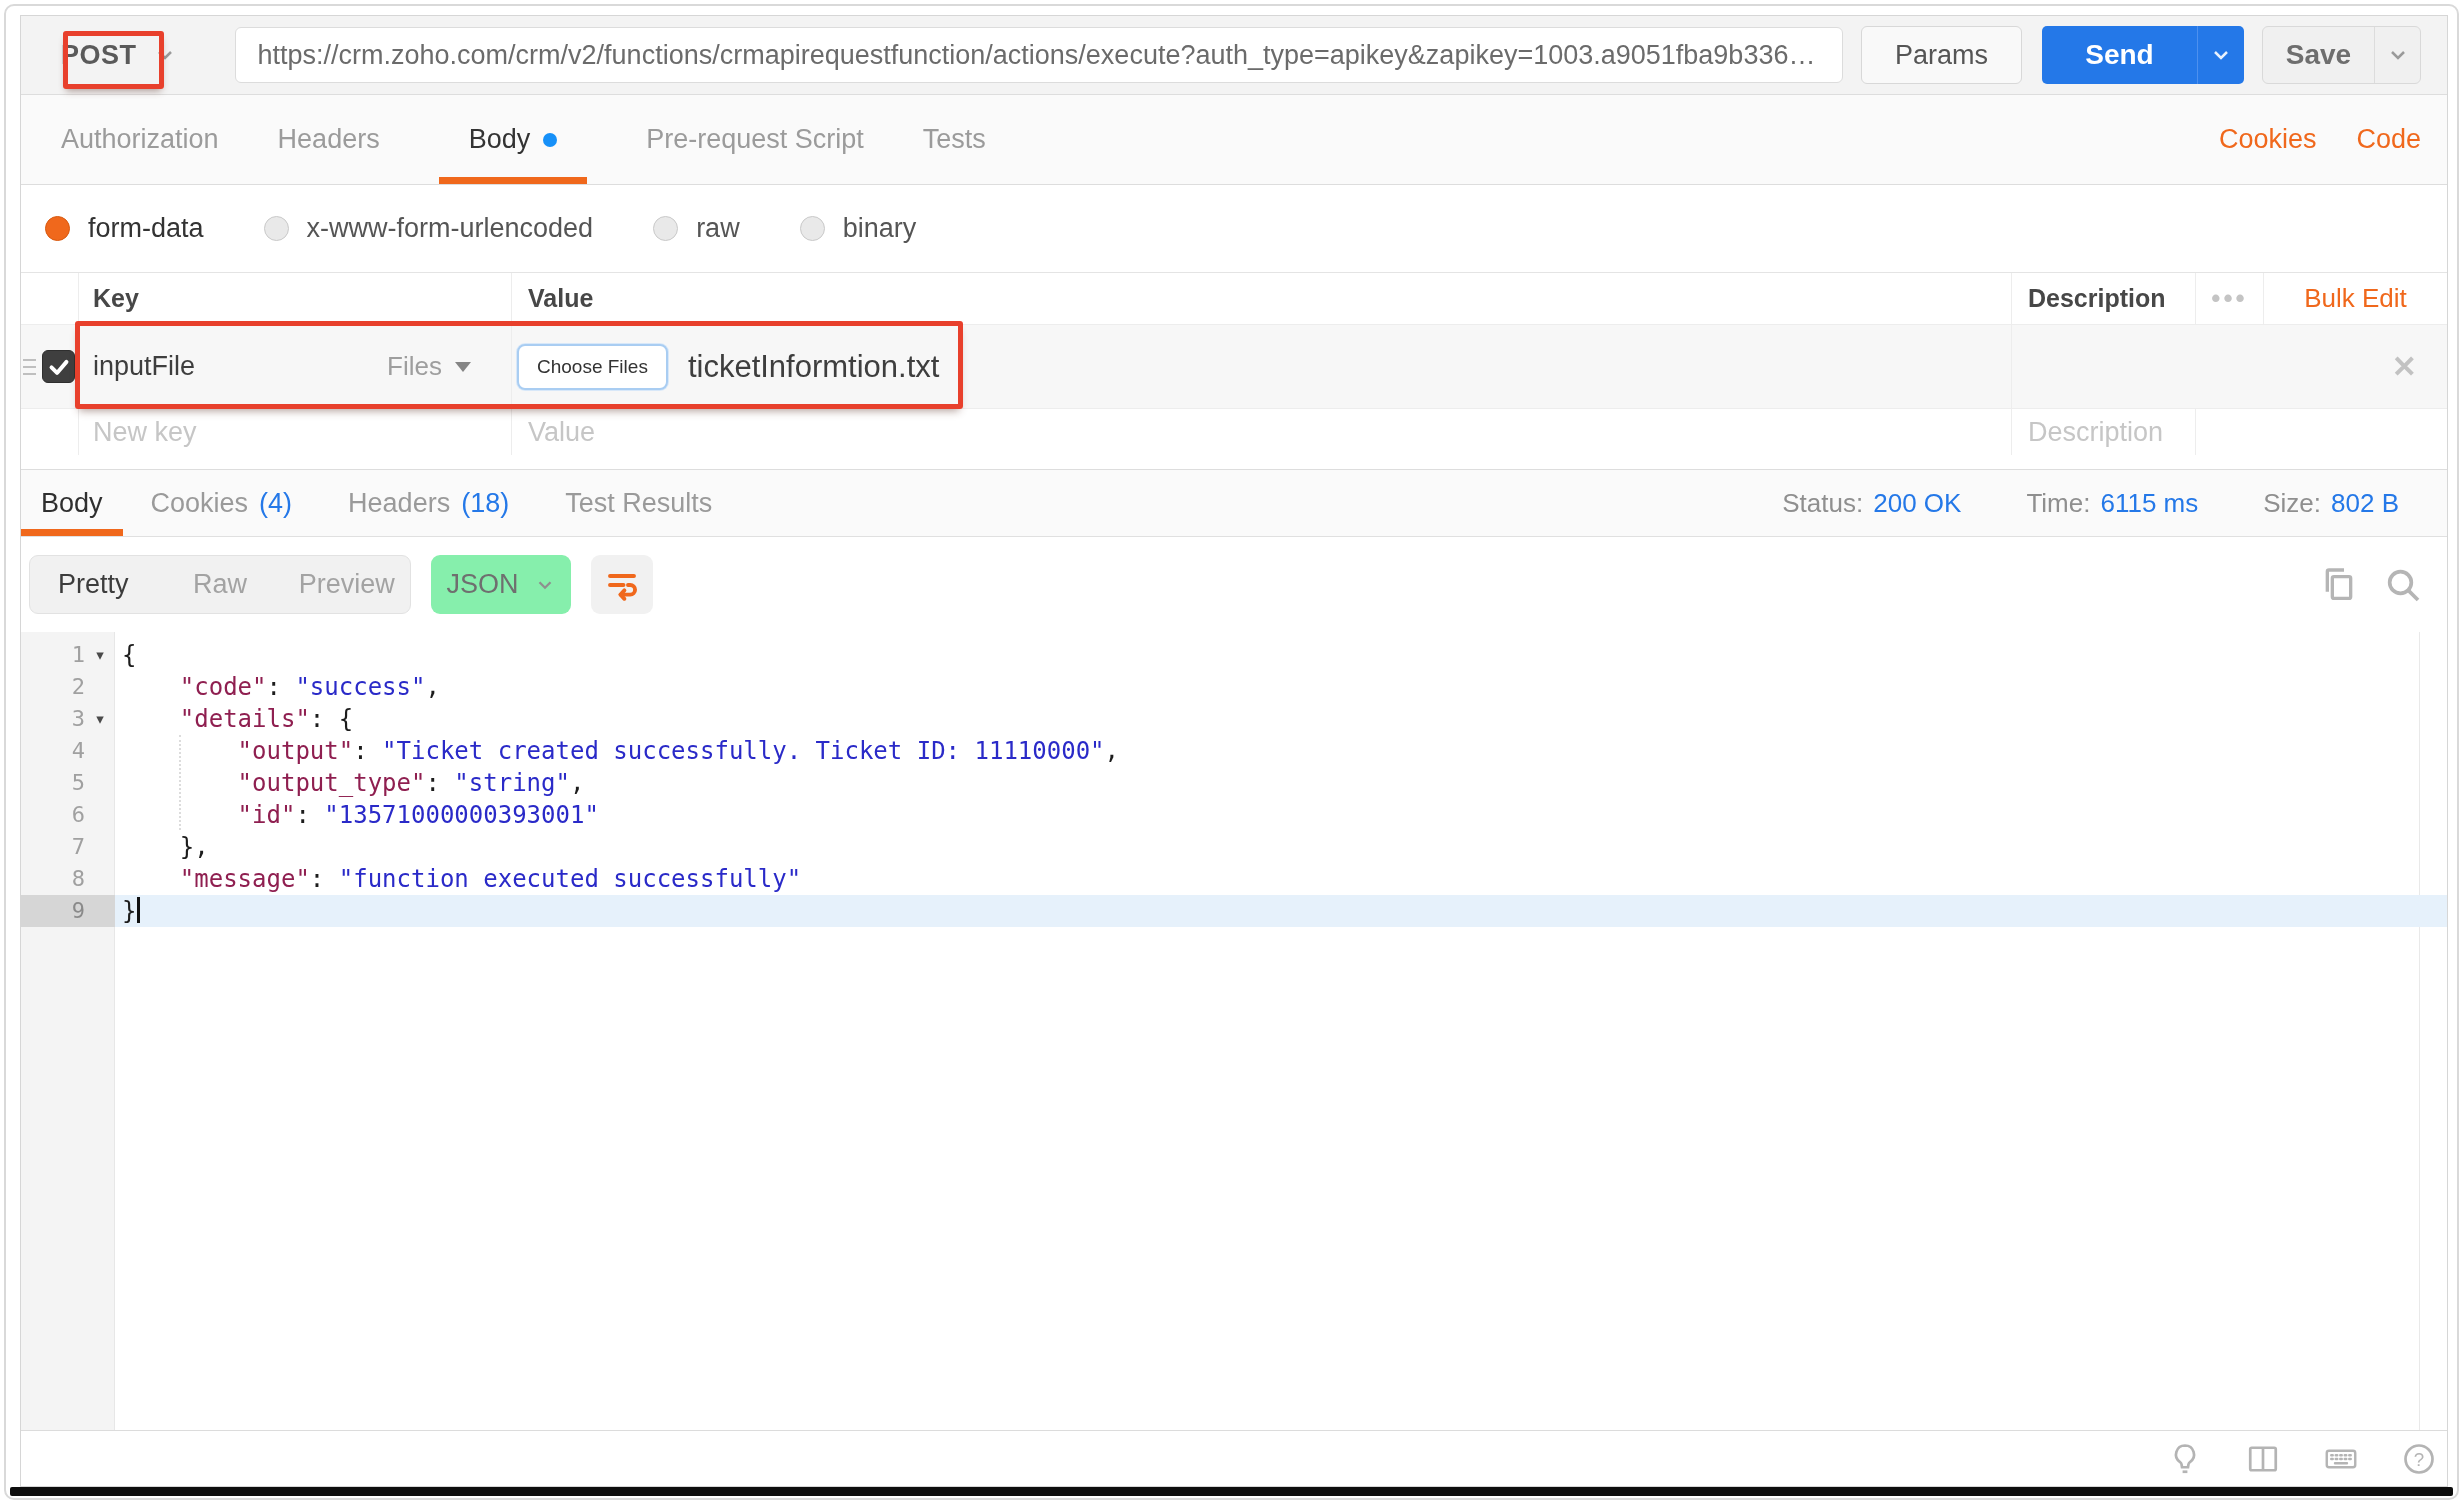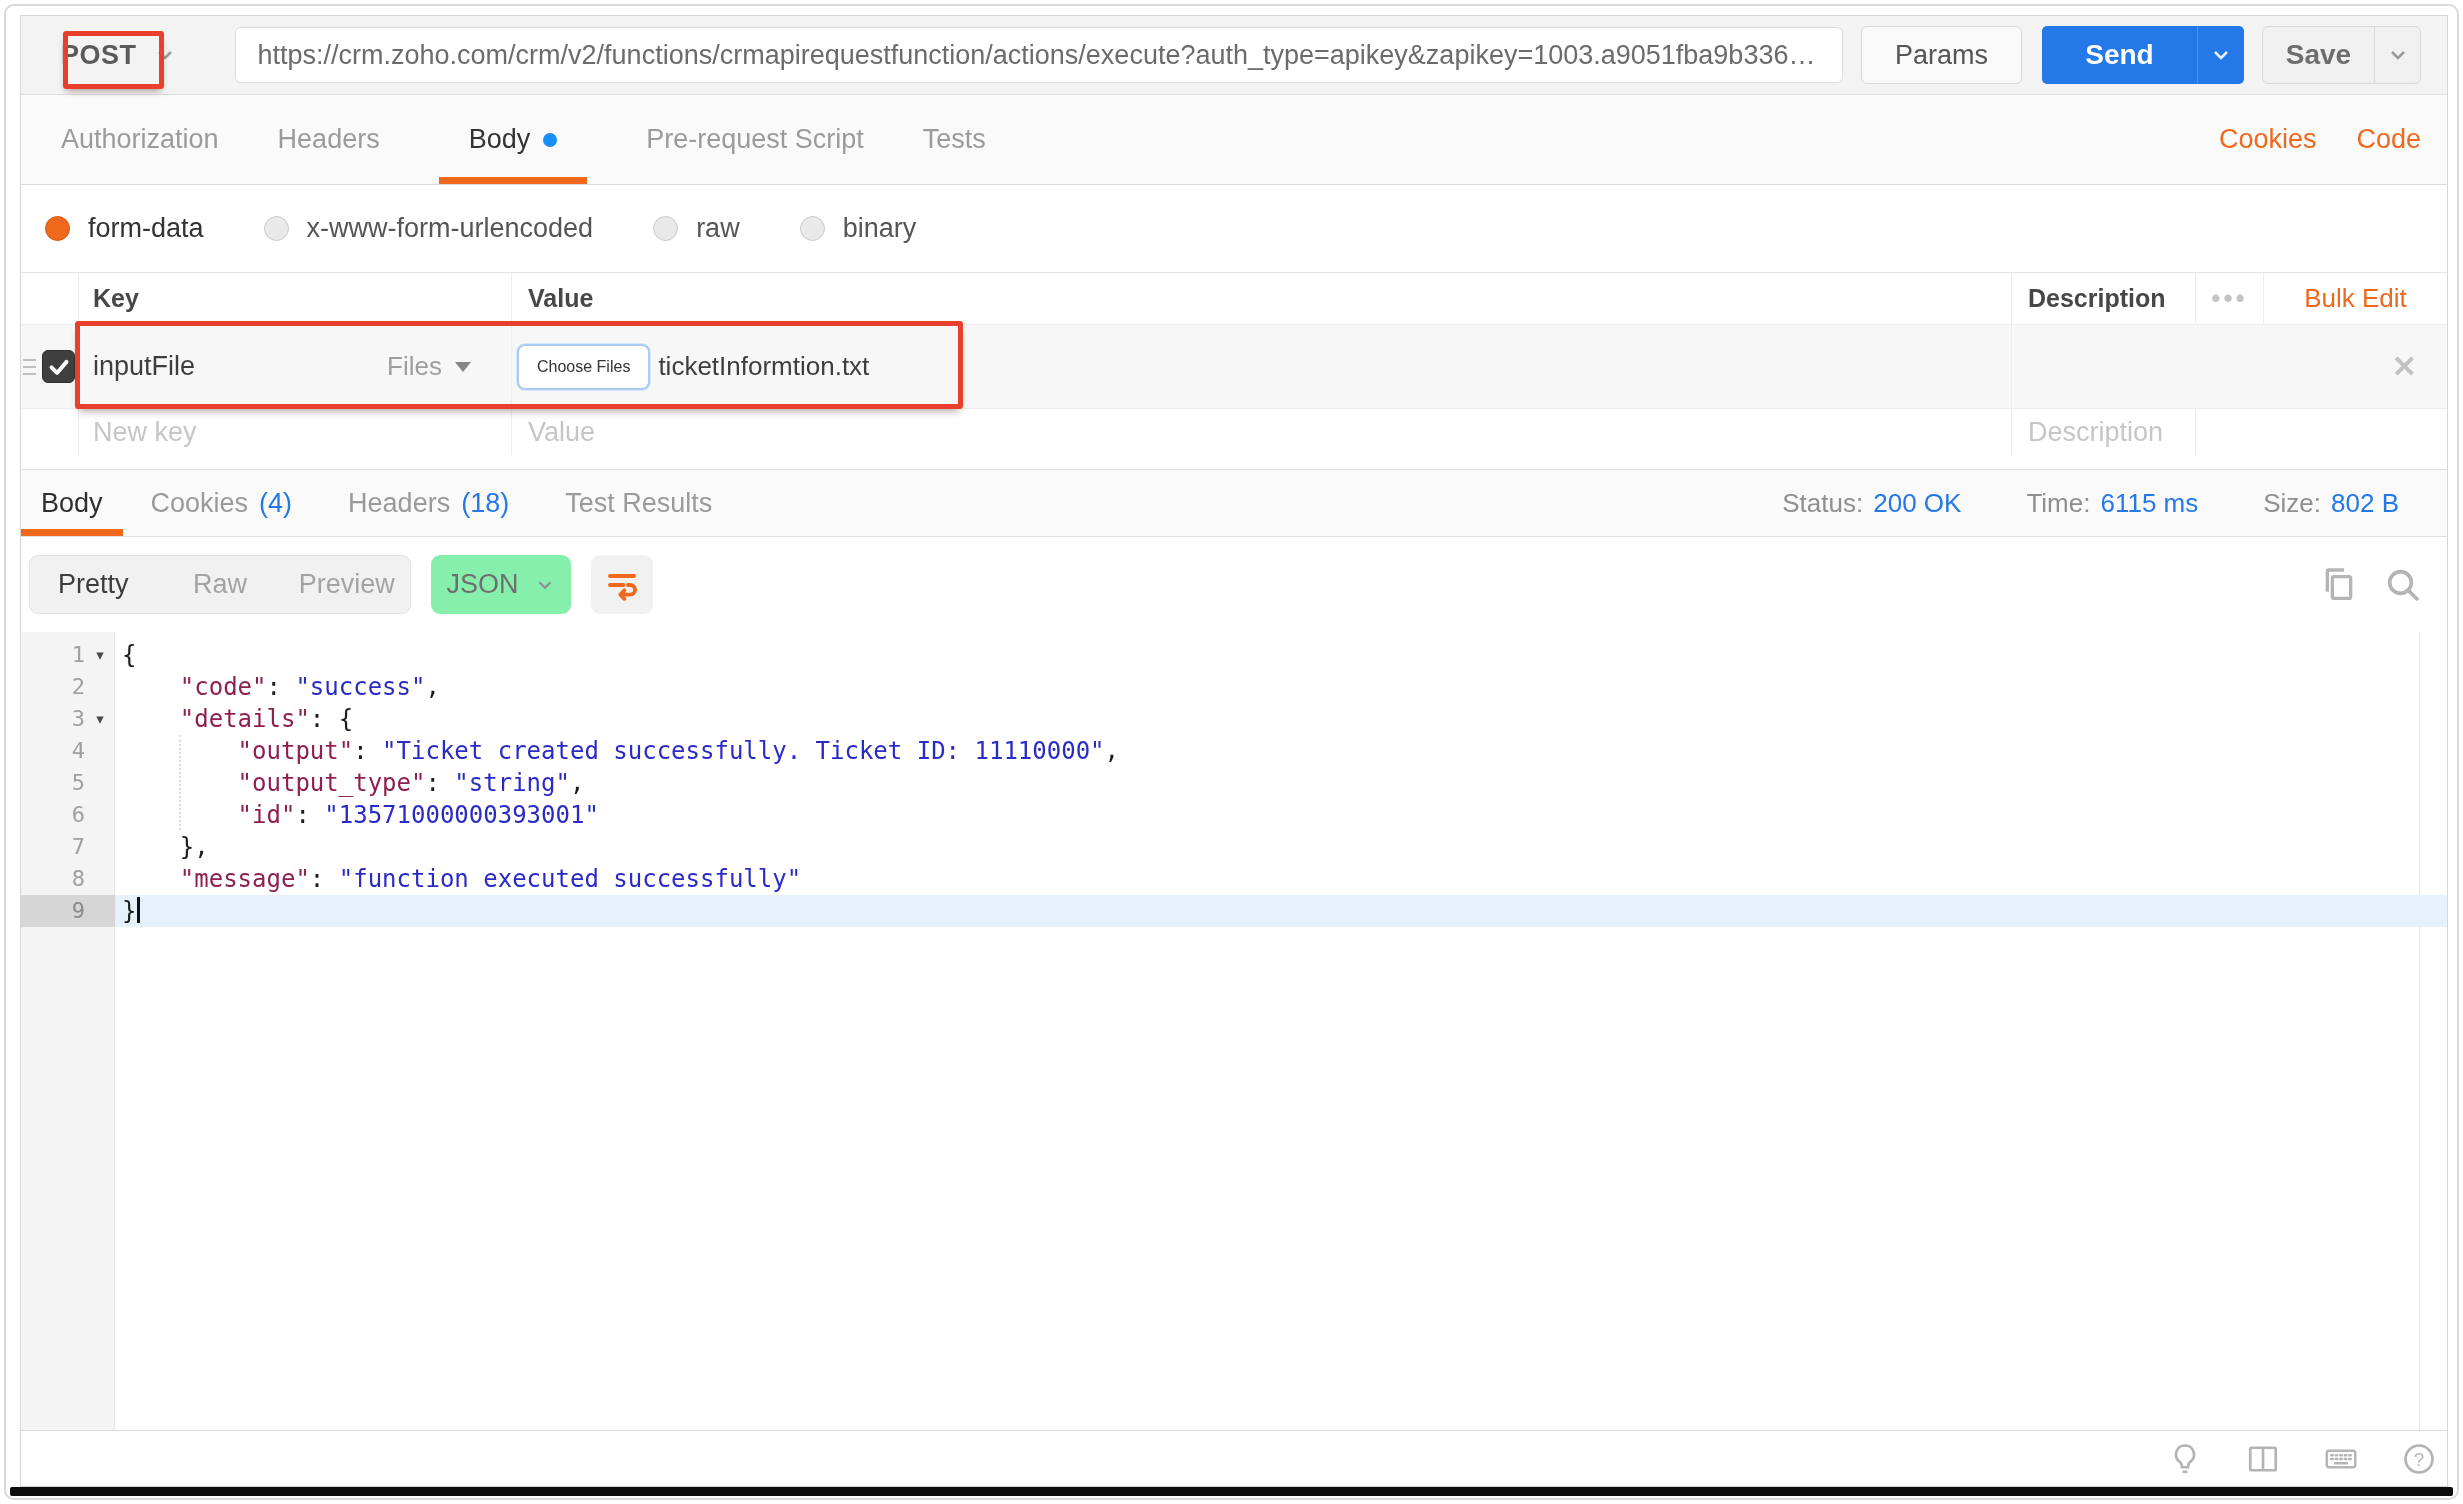--- a/index.html
+++ b/index.html
@@ -72,23 +72,23 @@
   .drag-handle i { width: 13px; height: 2px; background: #bfbfbf; display: block; }
   .checkbox { margin-left: 6px; width: 33px; height: 33px; border-radius: 6px; background: #3f3f3f;
     border: 1px solid #2e2e2e; display: flex; align-items: center; justify-content: center; cursor: pointer; }
   .row-key { justify-content: space-between; padding-right: 40px; }
   .row-key .kname { font-size: 27px; color: #3e3e3e; }
   .file-select { display: flex; align-items: center; gap: 13px; cursor: pointer; }
   .file-select .ftxt { font-size: 26px; color: #9e9e9e; }
   .tri-down { width: 0; height: 0; border-left: 8px solid transparent; border-right: 8px solid transparent; border-top: 10px solid #858585; }
   .c-value.row-val { padding-left: 5px; }
   .choose-btn { height: 46px; padding: 0 18px; background: #fff; border: 2px solid #a9cdf2; border-radius: 8px;
-    box-shadow: 0 0 0 1px #d8e8f9; font-size: 16px; color: #333; font-family: "Liberation Sans", sans-serif;
+    box-shadow: 0 0 0 1px #d8e8f9; font-size: 19px; color: #333; font-family: "Liberation Sans", sans-serif;
     display: flex; align-items: center; cursor: pointer; }
-  .file-name { margin-left: 8px; font-size: 26px; color: #3e3e3e; }
+  .file-name { margin-left: 20px; font-size: 31px; color: #3e3e3e; }
   .row-close { flex: 1; align-self: stretch; display: flex; align-items: center; justify-content: flex-end; padding-right: 30px; }
   .close-x { color: #c2c2c2; font-size: 30px; font-weight: 700; cursor: pointer; }
   .new-row { height: 46px; background: #fff; }
   .placeholder { font-size: 27px; color: #c6c6c6; }
   .red-box-row { position: absolute; left: 54px; top: 48px; width: 888px; height: 88px;
     border: 5px solid #e8402c; border-radius: 3px; box-shadow: 0 6px 8px -4px rgba(90,50,40,.45);
     pointer-events: none; z-index: 5; }
 
   .sect-gap { flex: 0 0 15px; border-bottom: 1px solid #dddddd; background: #fff; }
 

